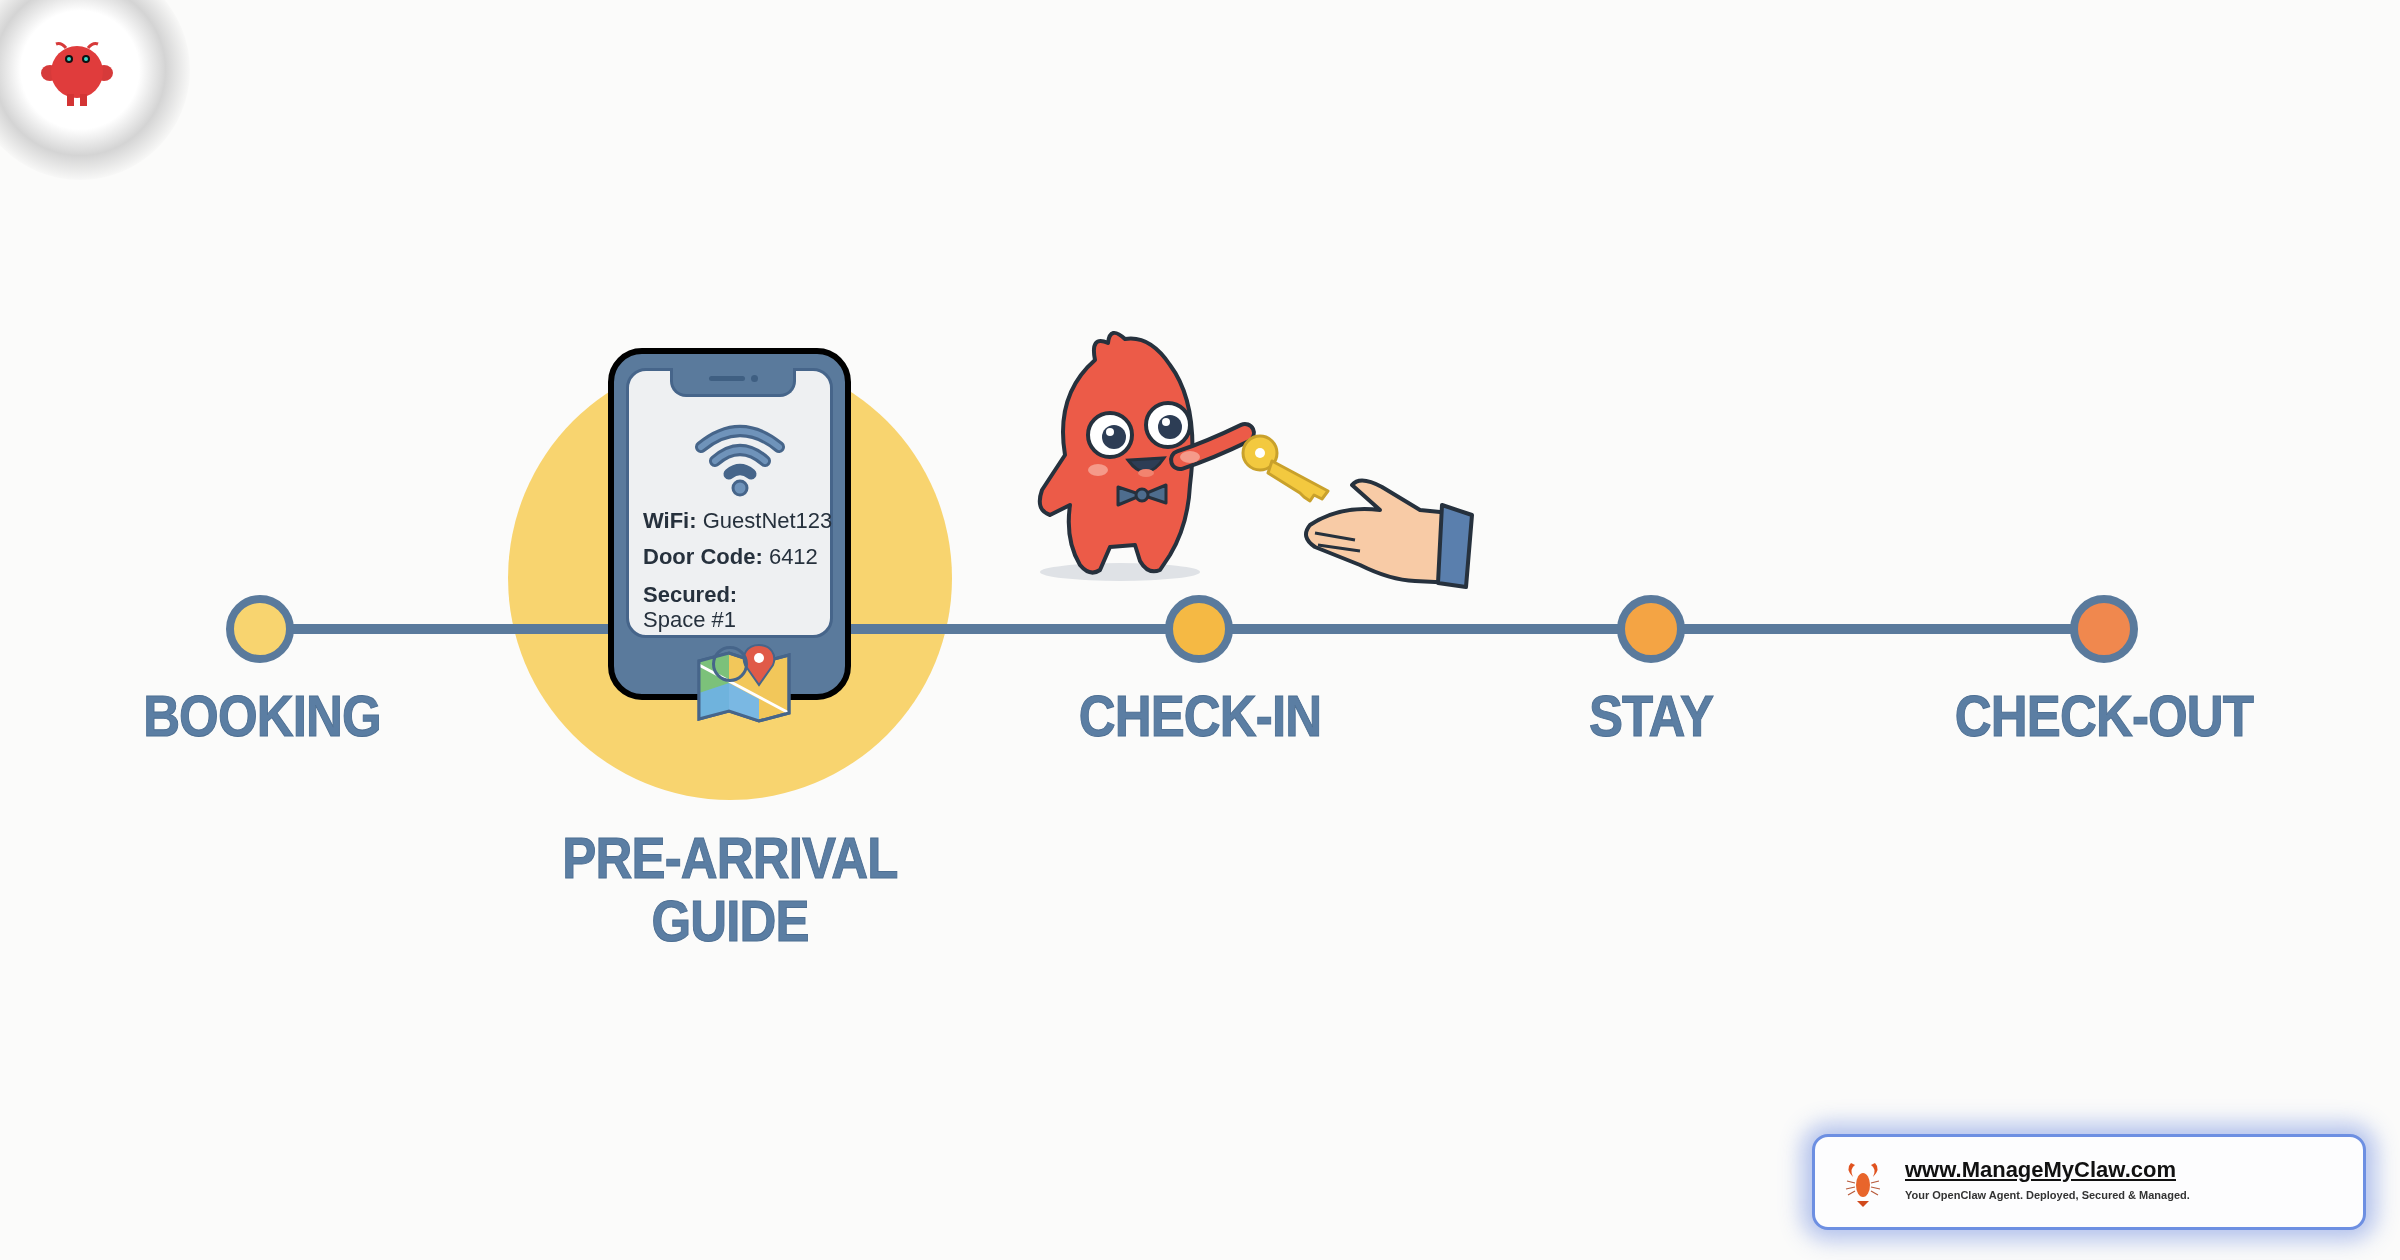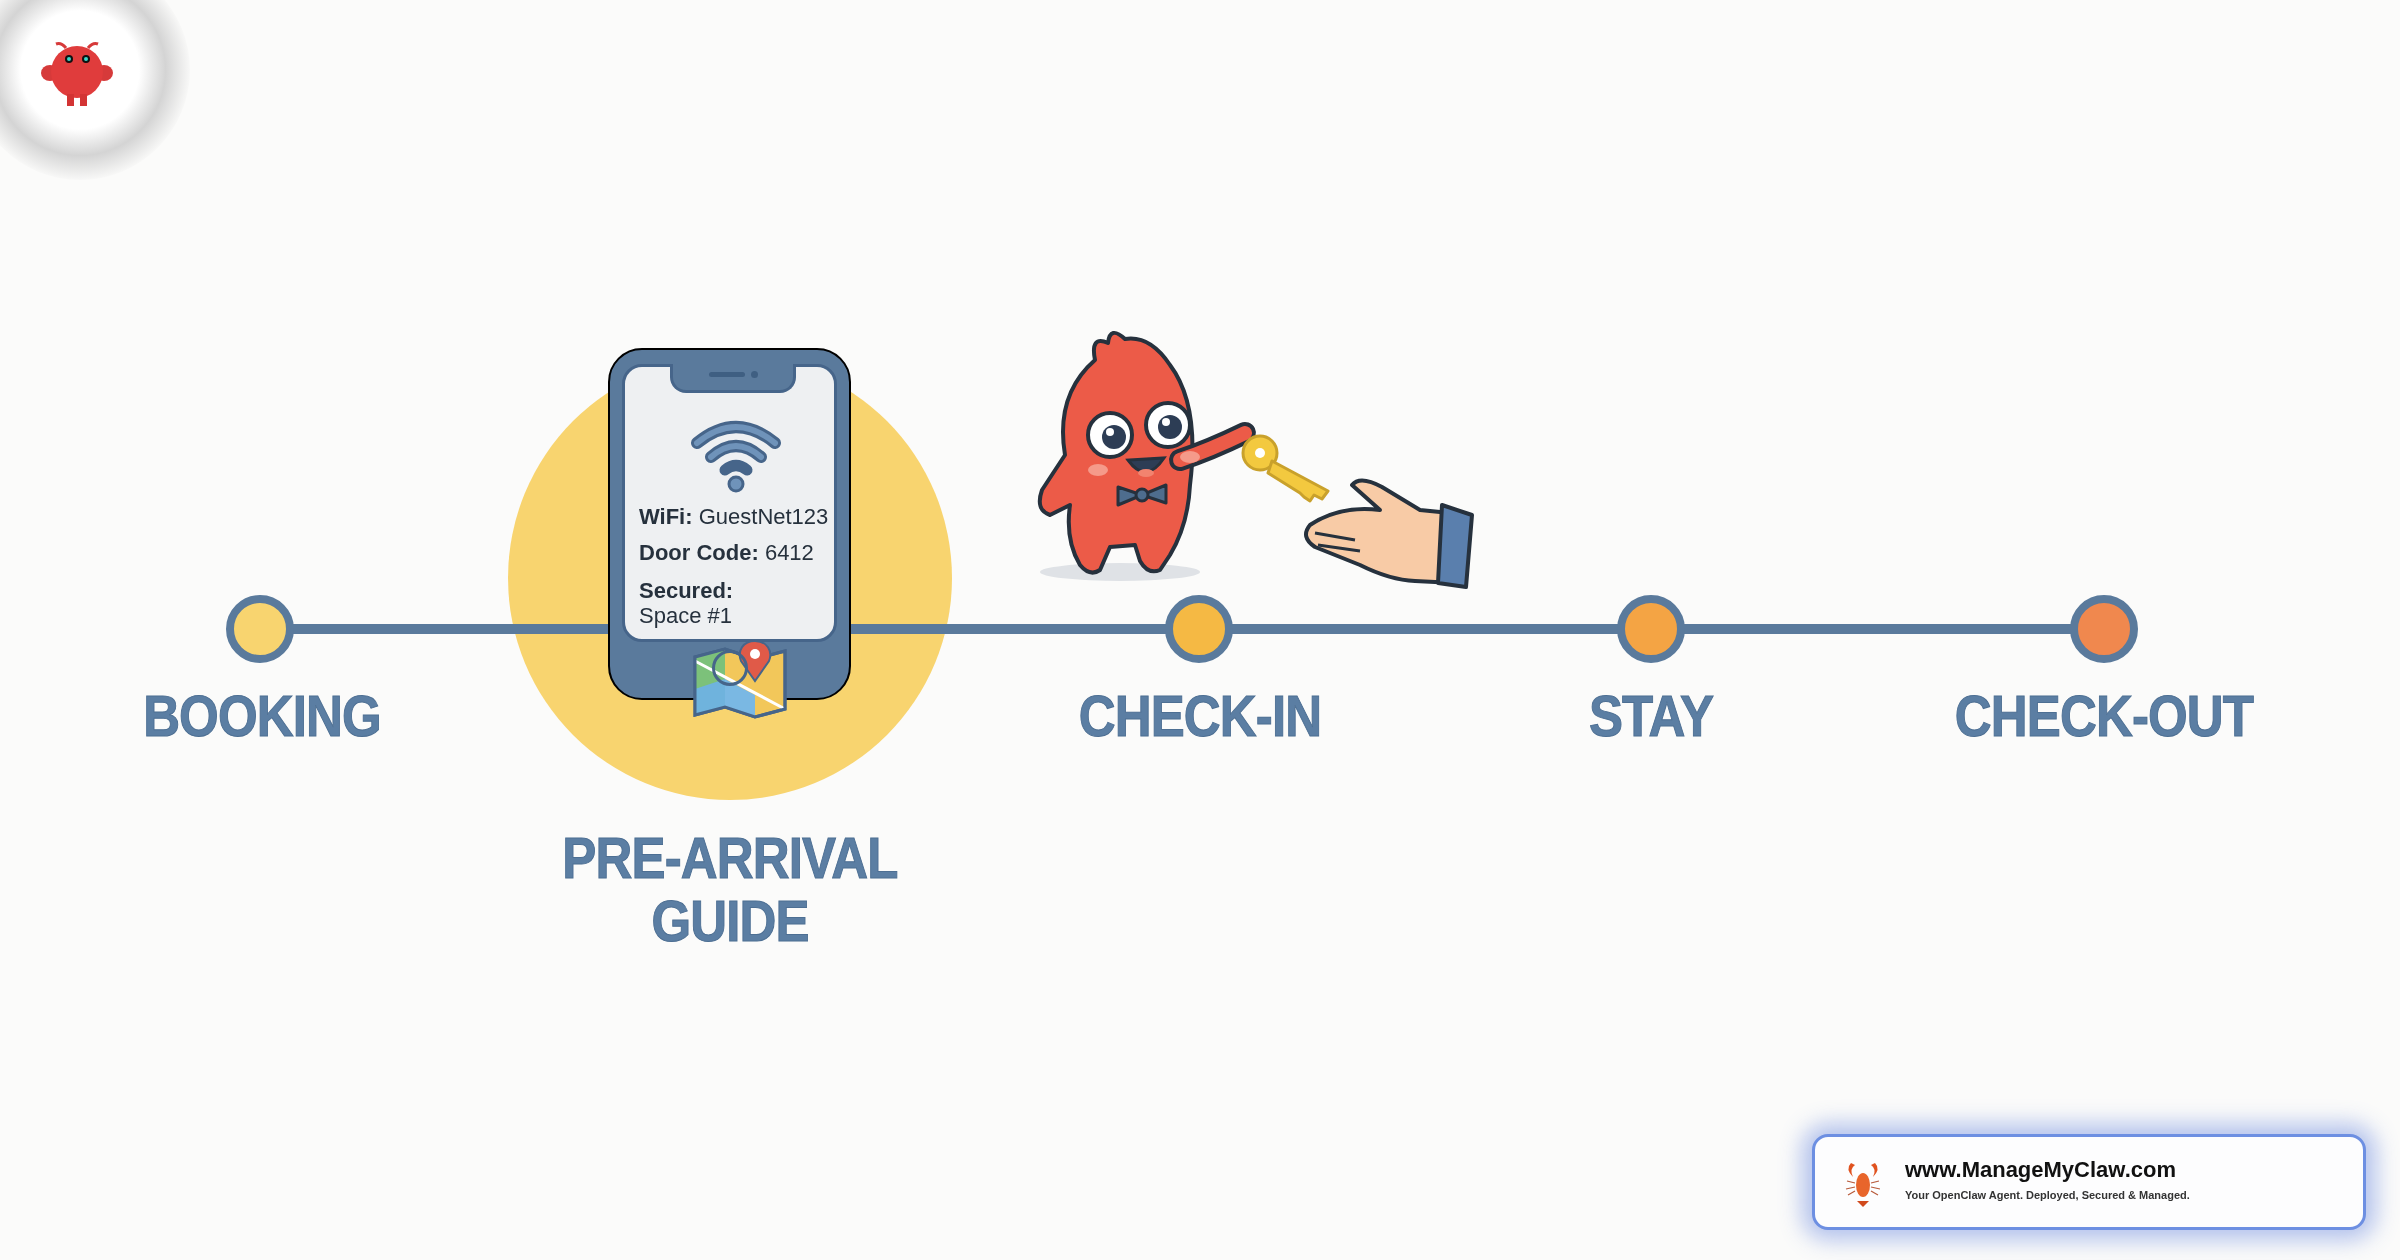--- a/index.html
+++ b/index.html
@@ -20,21 +20,21 @@
     margin-left: -34px; margin-top: -34px; top: 629px;
   }
   .stage-label {
     color: #5b7ea3; font-weight: bold; font-size: 58px; letter-spacing: -1px;
     font-family: "Liberation Sans", sans-serif; transform: scaleX(0.88);
     white-space: nowrap; text-align: center; width: 500px; margin-left: -250px;
     -webkit-text-stroke: 1px #4d6f93;
   }
   .phone {
     left: 608px; top: 348px; width: 243px; height: 352px; box-sizing: border-box;
-    background: #5a7a9c; border: 2px solid #000000; border-radius: 34px;
+    background: #5a7a9c; border: 6px solid #000000; border-radius: 34px;
   }
   .screen {
     position: absolute; left: 12px; top: 14px; right: 12px; bottom: 56px;
     background: #eef0f2; border-radius: 20px; border: 3px solid #46658a;
   }
   .notch {
     position: absolute; left: 50%; top: -3px; width: 120px; height: 26px; margin-left: -60px;
     background: #5a7a9c; border-radius: 0 0 16px 16px; border: 3px solid #46658a; border-top: none;
   }
   .speaker { position: absolute; left: 50%; top: 8px; width: 36px; height: 5px; margin-left: -24px; background: #3f5f82; border-radius: 3px; }
@@ -43,21 +43,21 @@
     position: absolute; left: 50%; bottom: 12px; width: 30px; height: 30px; margin-left: -18px;
     border: 3px solid #46658a; border-radius: 50%;
   }
   .ph-line { position: absolute; left: 14px; color: #26313d; font-size: 22px; white-space: nowrap; }
   .ph-line b { font-weight: bold; }
   .footer-card {
     left: 1812px; top: 1134px; width: 554px; height: 96px; box-sizing: border-box;
     background: #fdfdfe; border: 3px solid #6d8fe2; border-radius: 16px;
     box-shadow: 0 0 22px 10px rgba(90,125,220,0.45);
   }
-  .footer-title { position: absolute; left: 90px; top: 20px; font-size: 22px; font-weight: bold; color: #111; }
+  .footer-title { position: absolute; left: 90px; top: 20px; font-size: 22px; font-weight: bold; color: #111; text-decoration: underline; }
   .footer-sub { position: absolute; left: 90px; top: 52px; font-size: 11px; font-weight: bold; color: #333; }
   .footer-icon { position: absolute; left: 28px; top: 22px; width: 40px; height: 50px; }
 </style>
 </head>
 <body>
 
 <div class="abs logo-halo"></div>
 <svg class="abs" style="left:36px;top:36px" width="82" height="76" viewBox="0 0 82 76">
   <path d="M30 12 Q25 6 20 8" stroke="#d63a3a" stroke-width="3" fill="none"></path>
   <path d="M52 12 Q57 6 62 8" stroke="#d63a3a" stroke-width="3" fill="none"></path>

